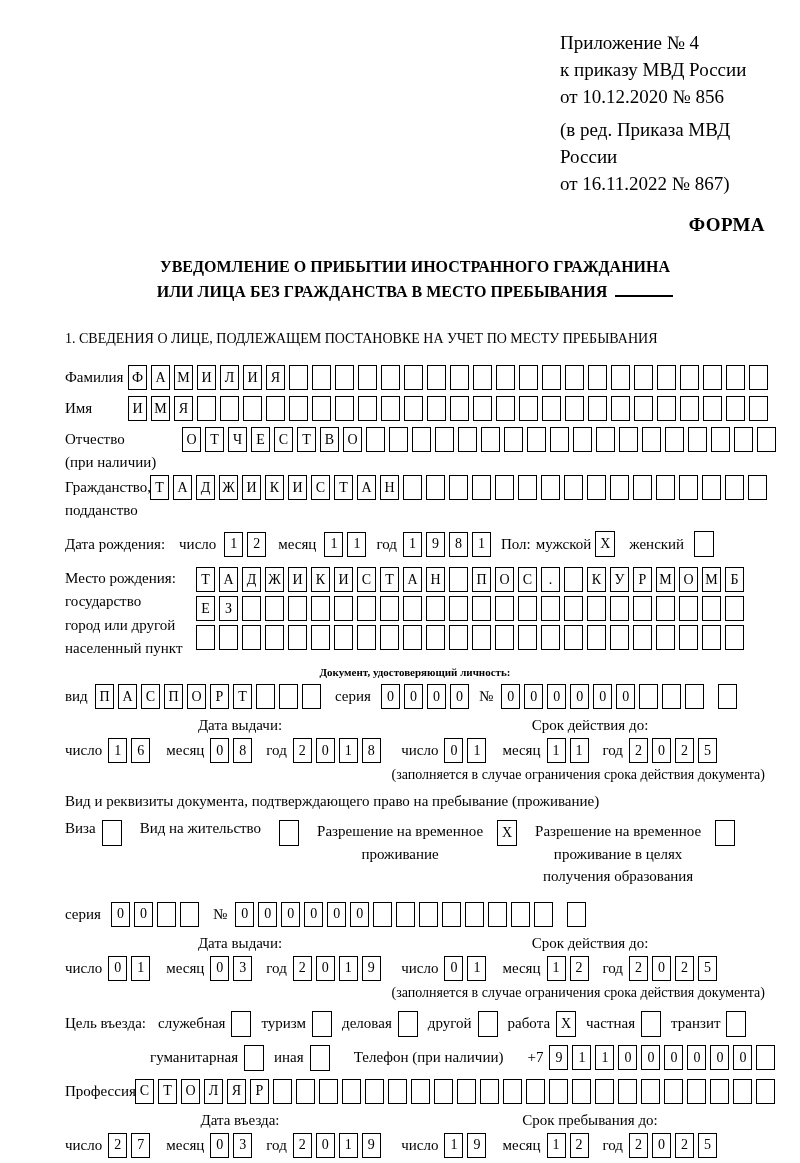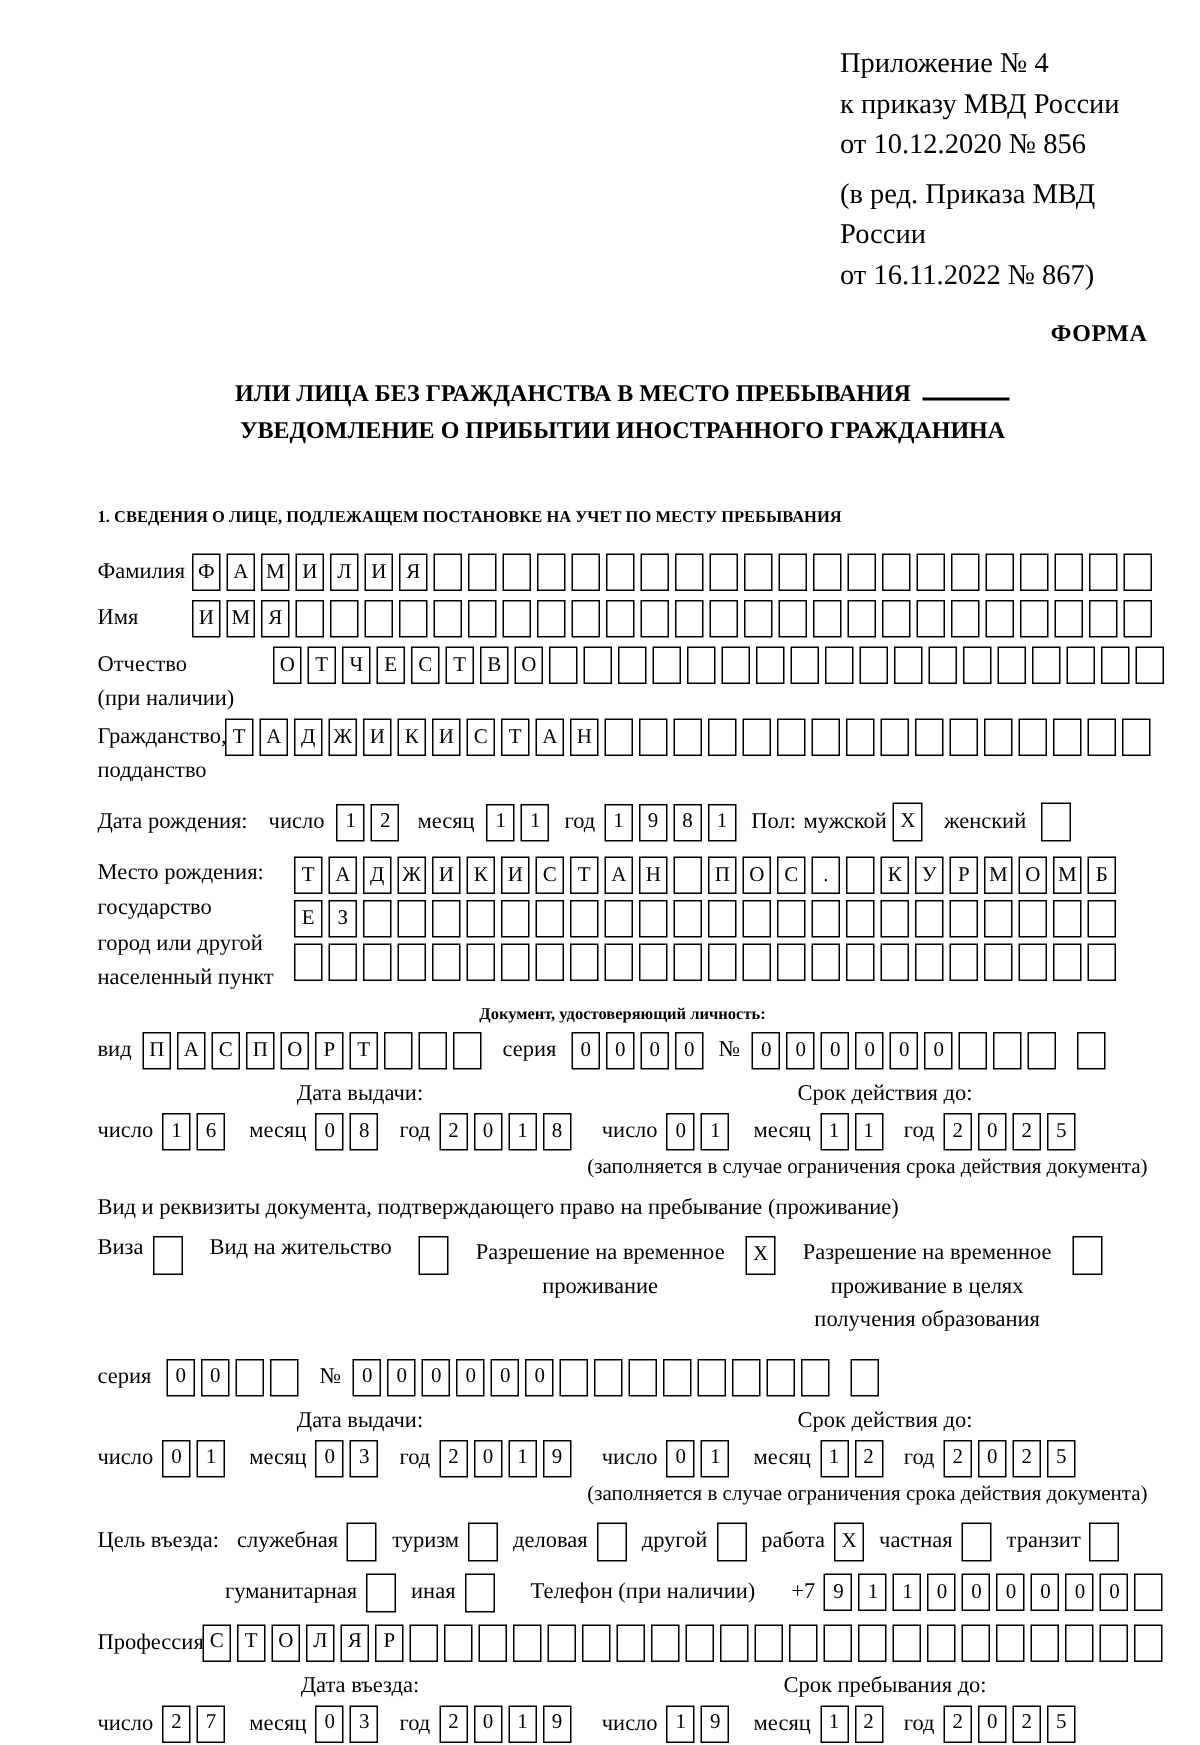--- a/index.html
+++ b/index.html
@@ -2,25 +2,25 @@
 <html><head>
 <meta charset="utf-8">
 <style>
   html,body{margin:0;padding:0;background:#ffffff;color:#000;}
   body{width:800px;height:1163px;overflow:hidden;font-family:"Liberation Serif","DejaVu Serif",serif;font-size:15px;}
   .page{padding:30px 35px 0 65px;box-sizing:border-box;width:800px;}
 
   
   .annex{margin-left:auto;width:205px;font-size:19px;line-height:1.42;}
   .edition{margin-top:6px;}
-  .forma{margin-top:16px;text-align:right;font-weight:bold;font-size:16px;letter-spacing:.4px;}
+  .forma{margin-top:16px;text-align:right;font-weight:bold;font-size:19px;letter-spacing:.4px;}
 
   .title{margin-top:18px;text-align:center;font-weight:bold;font-size:16px;line-height:1.6;}
   .underline{display:inline-block;width:58px;border-bottom:2px solid #000;margin-left:8px;vertical-align:baseline;}
-  .sec-heading{margin-top:38px;font-weight:bold;font-size:11px;}
+  .sec-heading{margin-top:26px;font-weight:normal;font-size:14px;}
 
   
   .line{display:flex;align-items:center;margin-top:6px;}
   .lbl{flex:none;}
   .cellrow{display:flex;gap:4px;flex:none;align-items:center;}
   .cell{flex:none;box-sizing:border-box;width:19px;height:25px;border:1.6px solid #000;display:flex;align-items:center;justify-content:center;font-size:14px;background:#fff;}
   .cellgap{flex:none;width:6px;height:1px;}
   .cbx{flex:none;box-sizing:border-box;width:20px;height:26px;border:1.6px solid #000;display:inline-flex;align-items:center;justify-content:center;font-size:14px;background:#fff;}
 
   .w63{width:63px;} .w117{width:117px;} .w85{width:85px;}
@@ -62,22 +62,22 @@
   <div class="annex">
     <div>Приложение № 4</div>
     <div>к приказу МВД России</div>
     <div>от 10.12.2020 № 856</div>
     <div class="edition">(в ред. Приказа МВД России</div>
     <div>от 16.11.2022 № 867)</div>
   </div>
   <div class="forma">ФОРМА</div>
 
   <div class="title">
+    <div>УВЕДОМЛЕНИЕ О ПРИБЫТИИ ИНОСТРАННОГО ГРАЖДАНИНА</div>
     <div><span>ИЛИ ЛИЦА БЕЗ ГРАЖДАНСТВА В МЕСТО ПРЕБЫВАНИЯ</span><span class="underline"></span></div>
-    <div>УВЕДОМЛЕНИЕ О ПРИБЫТИИ ИНОСТРАННОГО ГРАЖДАНИНА</div>
   </div>
 
   <div class="sec-heading">1. СВЕДЕНИЯ О ЛИЦЕ, ПОДЛЕЖАЩЕМ ПОСТАНОВКЕ НА УЧЕТ ПО МЕСТУ ПРЕБЫВАНИЯ</div>
 
   <div class="line" style="margin-top:18px;">
     <span class="lbl w63">Фамилия</span>
     <span class="cellrow">
         <span class="cell">Ф</span>
         <span class="cell">А</span>
         <span class="cell">М</span>

